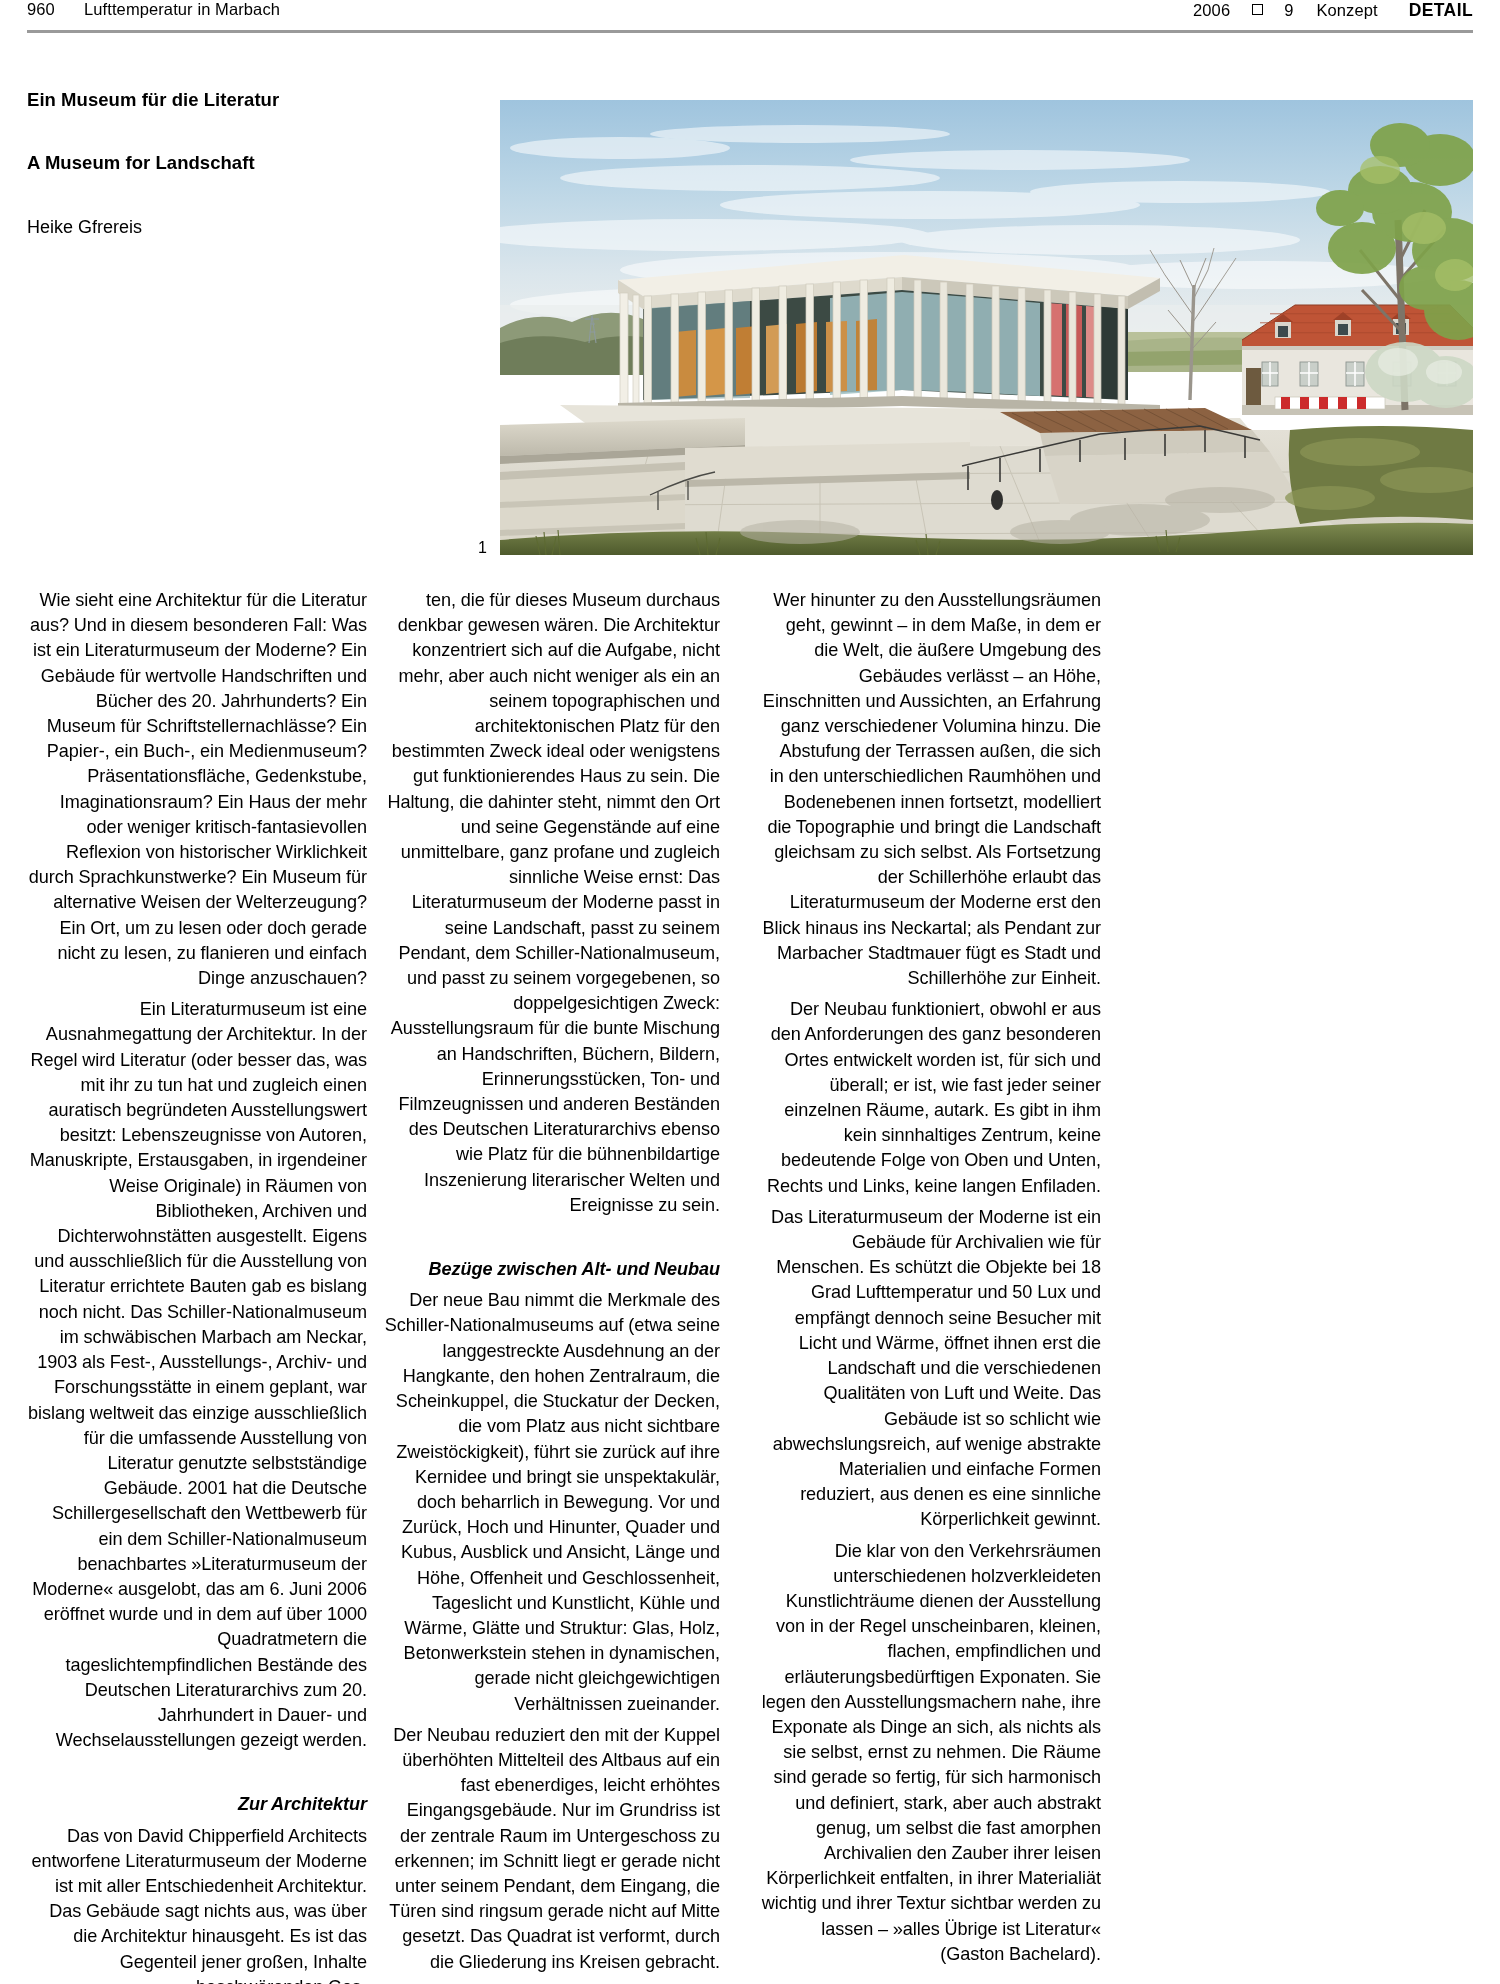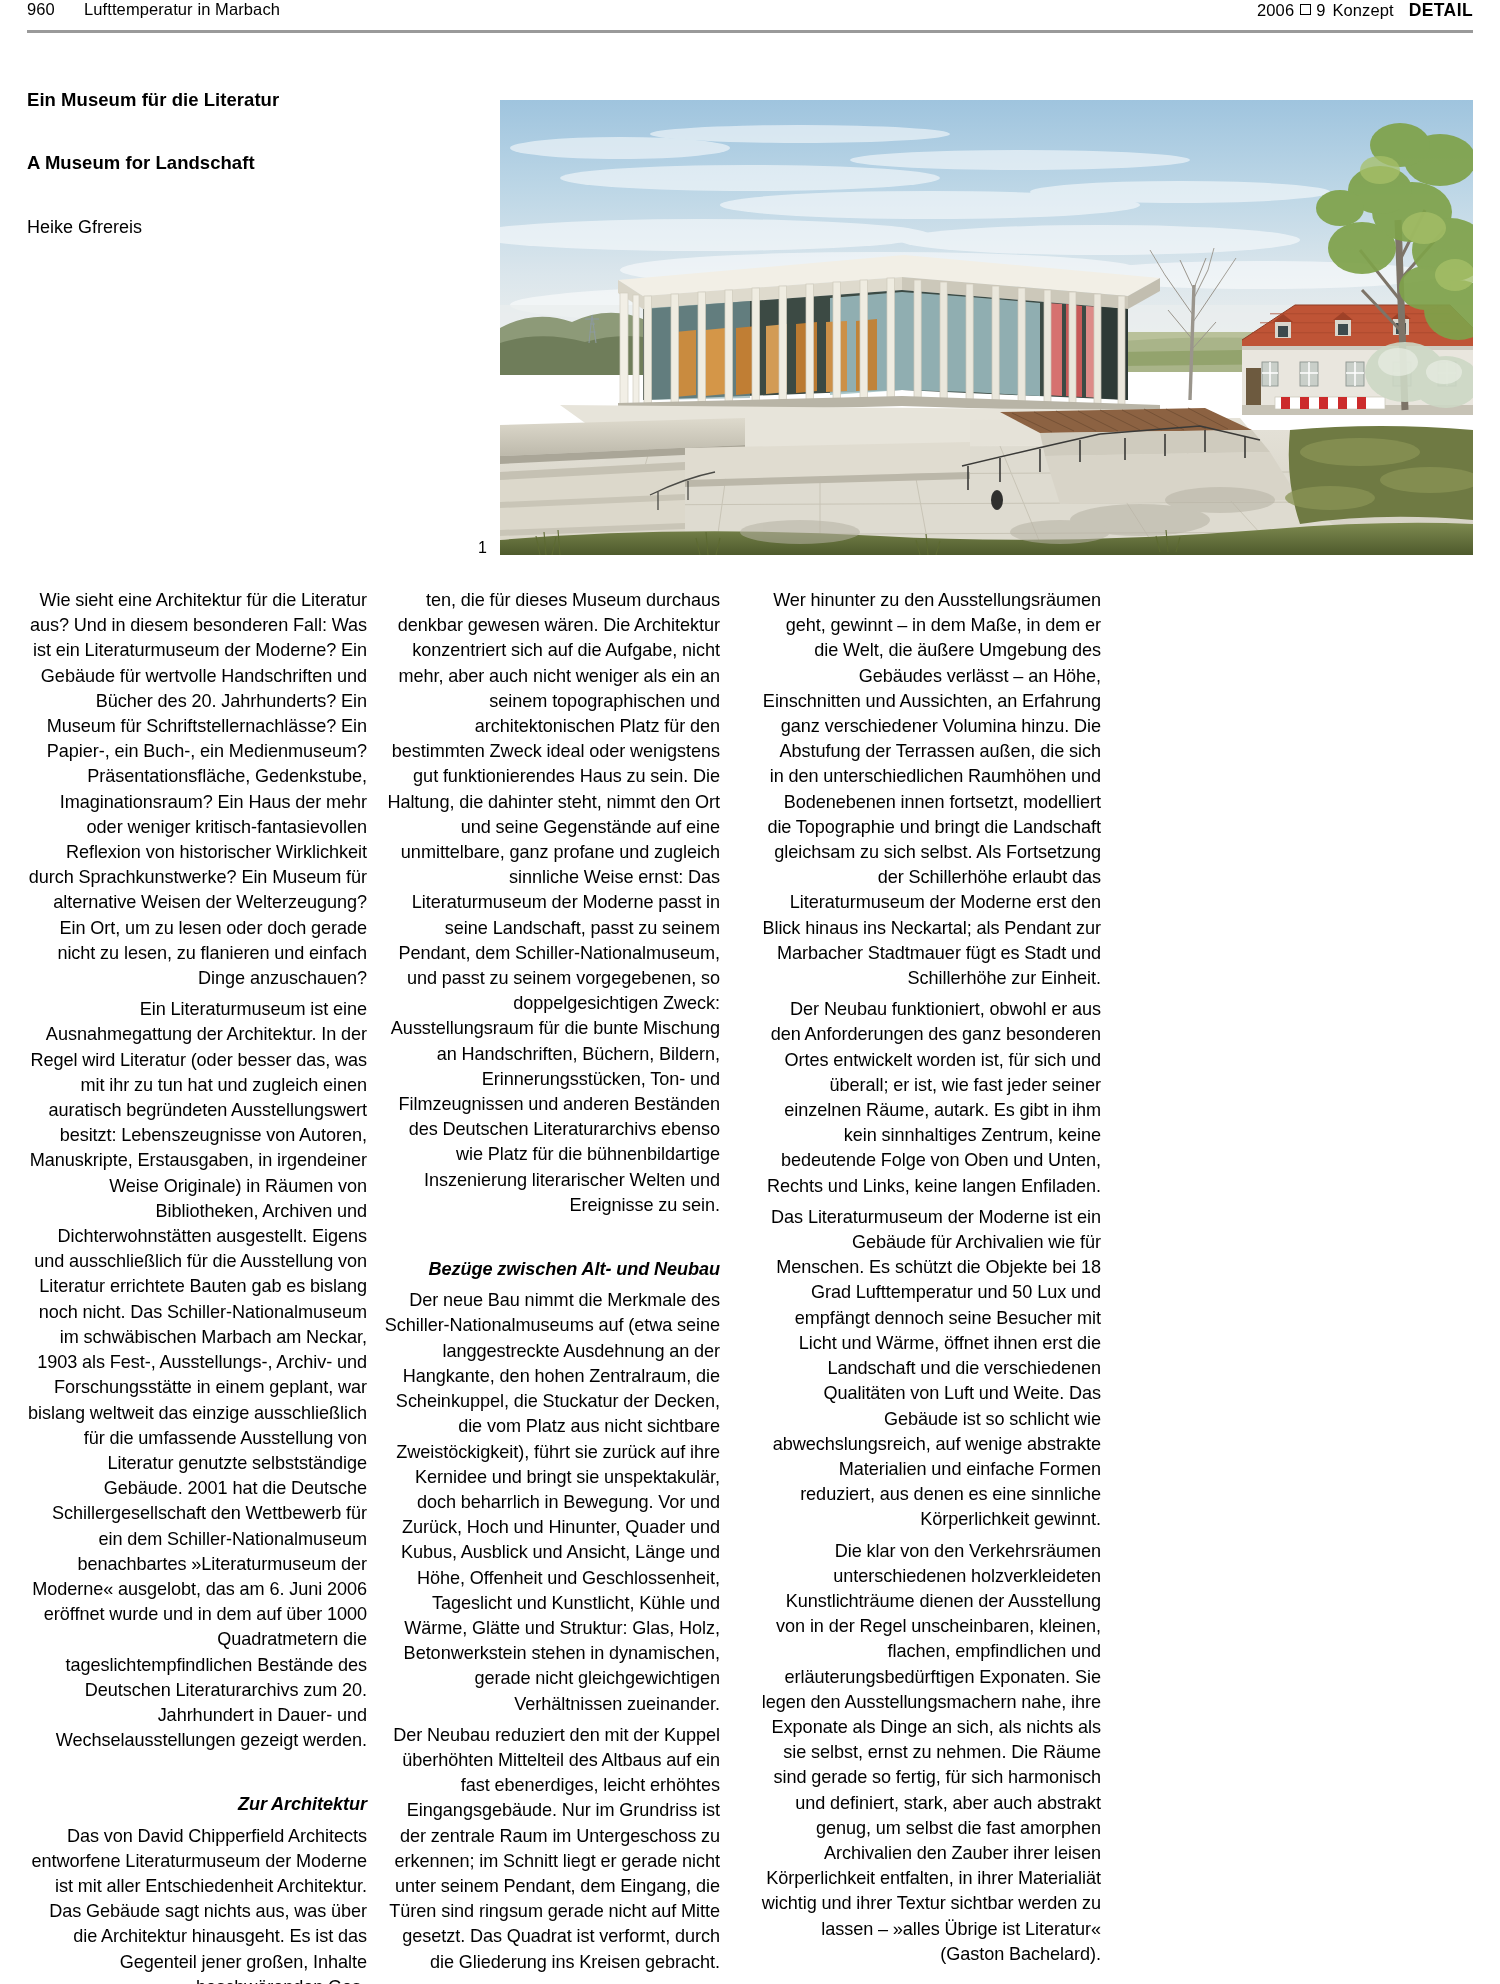--- a/index.html
+++ b/index.html
@@ -26,21 +26,21 @@
     height: 34px;
     display: flex;
     align-items: flex-start;
     justify-content: space-between;
     font-size: 16.5px;
     letter-spacing: 0.1px;
   }
   .rh-left { display: flex; align-items: baseline; }
   .rh-folio { width: 57px; flex: none; }
   .rh-title { }
-  .rh-right { display: flex; align-items: baseline; gap: 0px; }
+  .rh-right { display: flex; align-items: baseline; gap: 16px; }
   .rh-issue { letter-spacing: 0.1px; }
   .rh-sq {
     display: inline-block;
     width: 11px;
     height: 11px;
     border: 1.6px solid #000;
     margin: 0 5px 0 6px;
     position: relative;
     top: -1px;
   }

